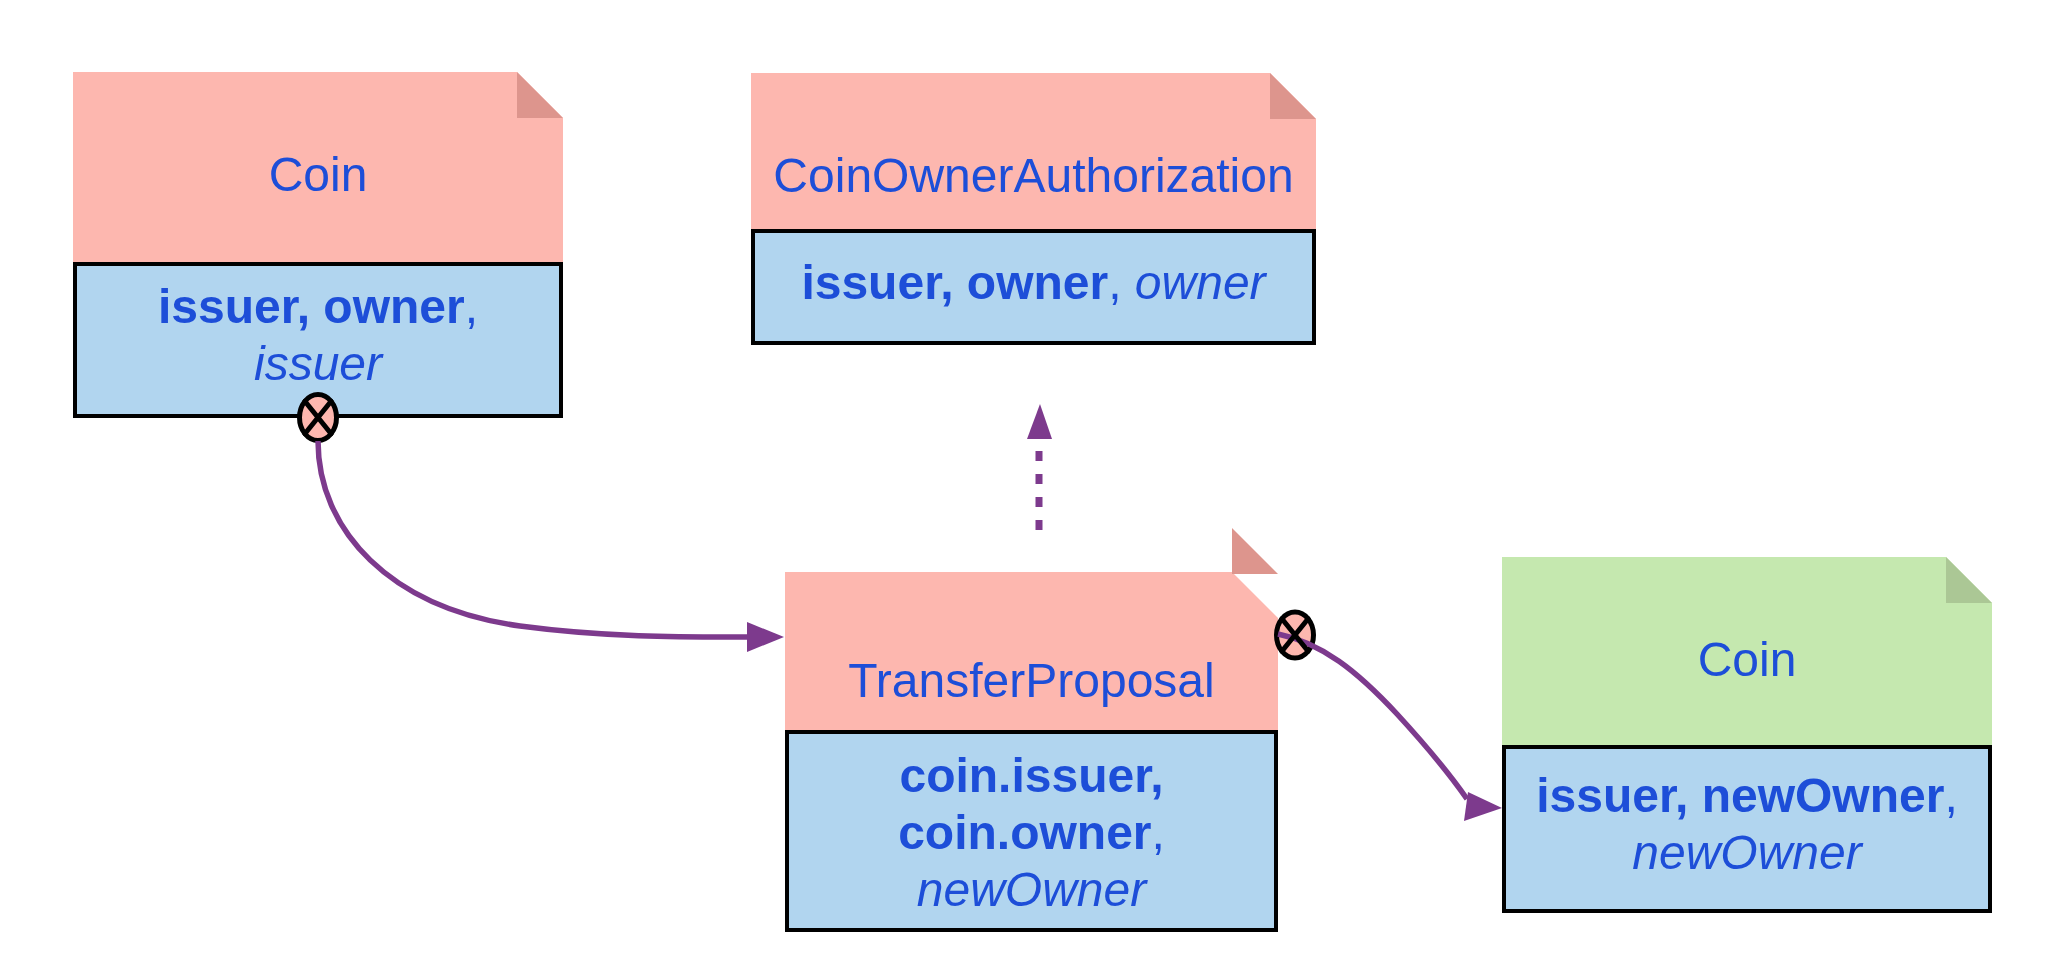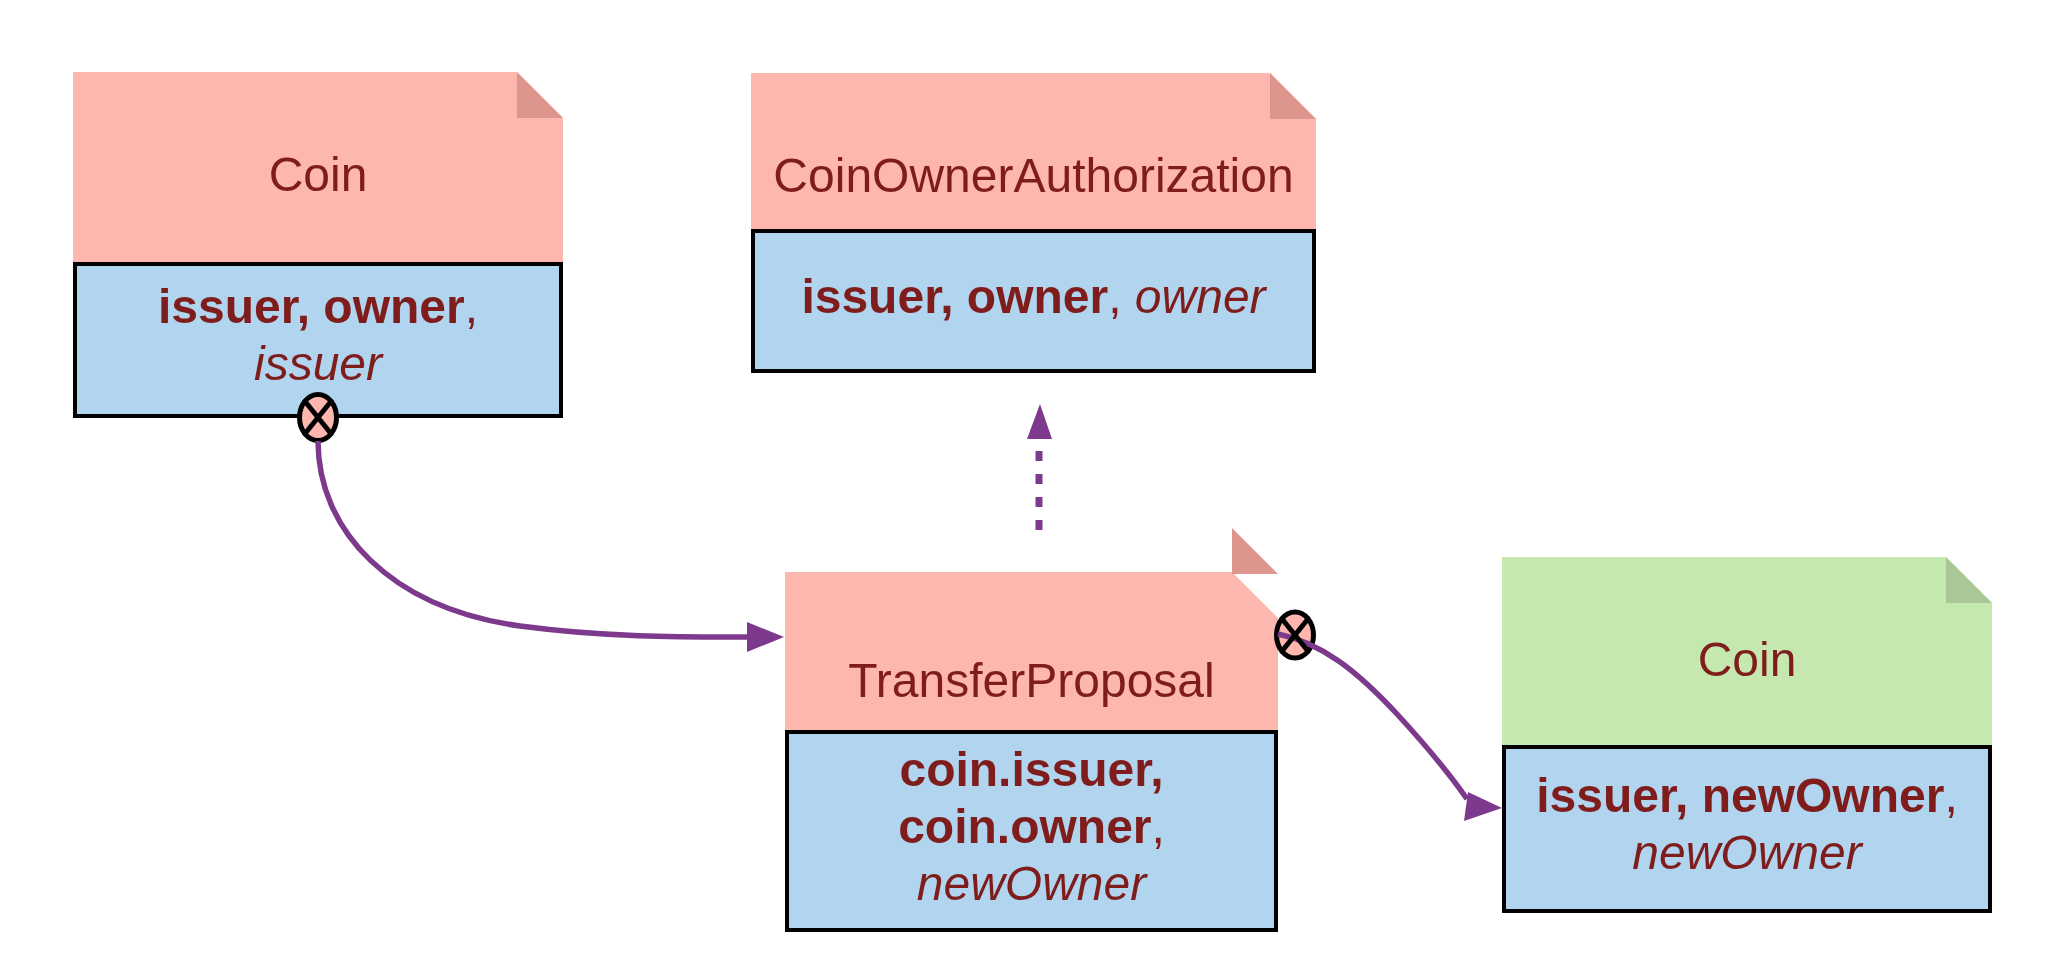--- a/index.html
+++ b/index.html
@@ -1,18 +1,18 @@
 <!DOCTYPE html>
 <html style="--c-pink: #fdb7af; --c-pink_fold: #dd958d; --c-green: #c5e8af; --c-green_fold: #abc795; --c-blue: #b1d5ef; --c-border: #000000; --c-arrow: #7d3a8d;"><head>
 <meta charset="utf-8">
 <style>
   html,body{margin:0;padding:0;background:#fff;}
   #canvas{
     position:relative;width:2066px;height:962px;background:#fff;overflow:hidden;
-    font-family:"Liberation Sans", sans-serif;color:#7f1d1d;
+    font-family:"Liberation Sans", sans-serif;color:#1d4ed8;
   }
   .node{position:absolute;}
   .note-header{position:relative;width:100%;}
   .note-header.pink{background:var(--c-pink);}
   .note-header.green{background:var(--c-green);}
   .note-header{clip-path:polygon(0 0, calc(100% - 46px) 0, 100% 46px, 100% 100%, 0 100%);}
   .fold{position:absolute;top:0;right:0;width:46px;height:46px;
         clip-path:polygon(0 0, 100% 100%, 0 100%);}
   .fold.pink-fold{background:var(--c-pink_fold);}
   .fold.green-fold{background:var(--c-green_fold);}
@@ -28,24 +28,24 @@
   }
   .line{font-size:48px;line-height:57px;text-align:center;white-space:nowrap;}
   .bold{font-weight:bold;}
   .italic{font-style:italic;}
   
   .n1{left:73px;top:72px;width:490px;}
   .n1 .note-header{height:190px;}
   .n1 .note-body{height:156px;}
   .n2{left:751px;top:73px;width:565px;}
   .n2 .note-header{height:156px;}
-  .n2 .note-body{height:144px;}
+  .n2 .note-body{height:116px;}
   .n3{left:785px;top:528px;width:493px;}
   .n3 .note-header{height:158px;margin-top:44px;}
-  .n3 .note-body{height:202px;}
+  .n3 .note-body{height:202px;justify-content:flex-end;}
   .n4{left:1502px;top:557px;width:490px;}
   .n4 .note-header{height:188px;}
   .n4 .note-body{height:168px;}
   
   svg.overlay{position:absolute;left:0;top:0;pointer-events:none;}
   .edge{fill:none;stroke:var(--c-arrow);stroke-width:5.5;}
   .edge.dashed{stroke-width:7;stroke-dasharray:10 13;}
   .ah{fill:var(--c-arrow);stroke:none;}
   .cx-ellipse{fill:var(--c-pink);stroke:var(--c-border);stroke-width:5;}
   .cx-line{stroke:var(--c-border);stroke-width:5;fill:none;stroke-linecap:round;}

